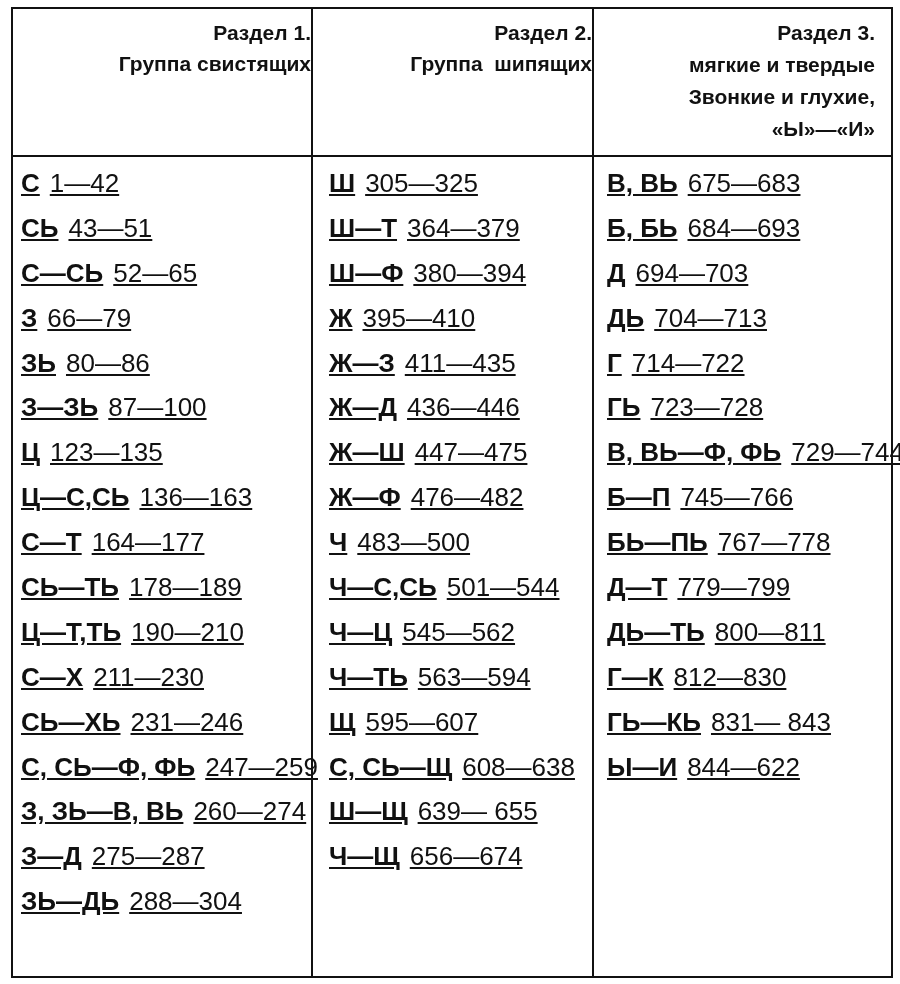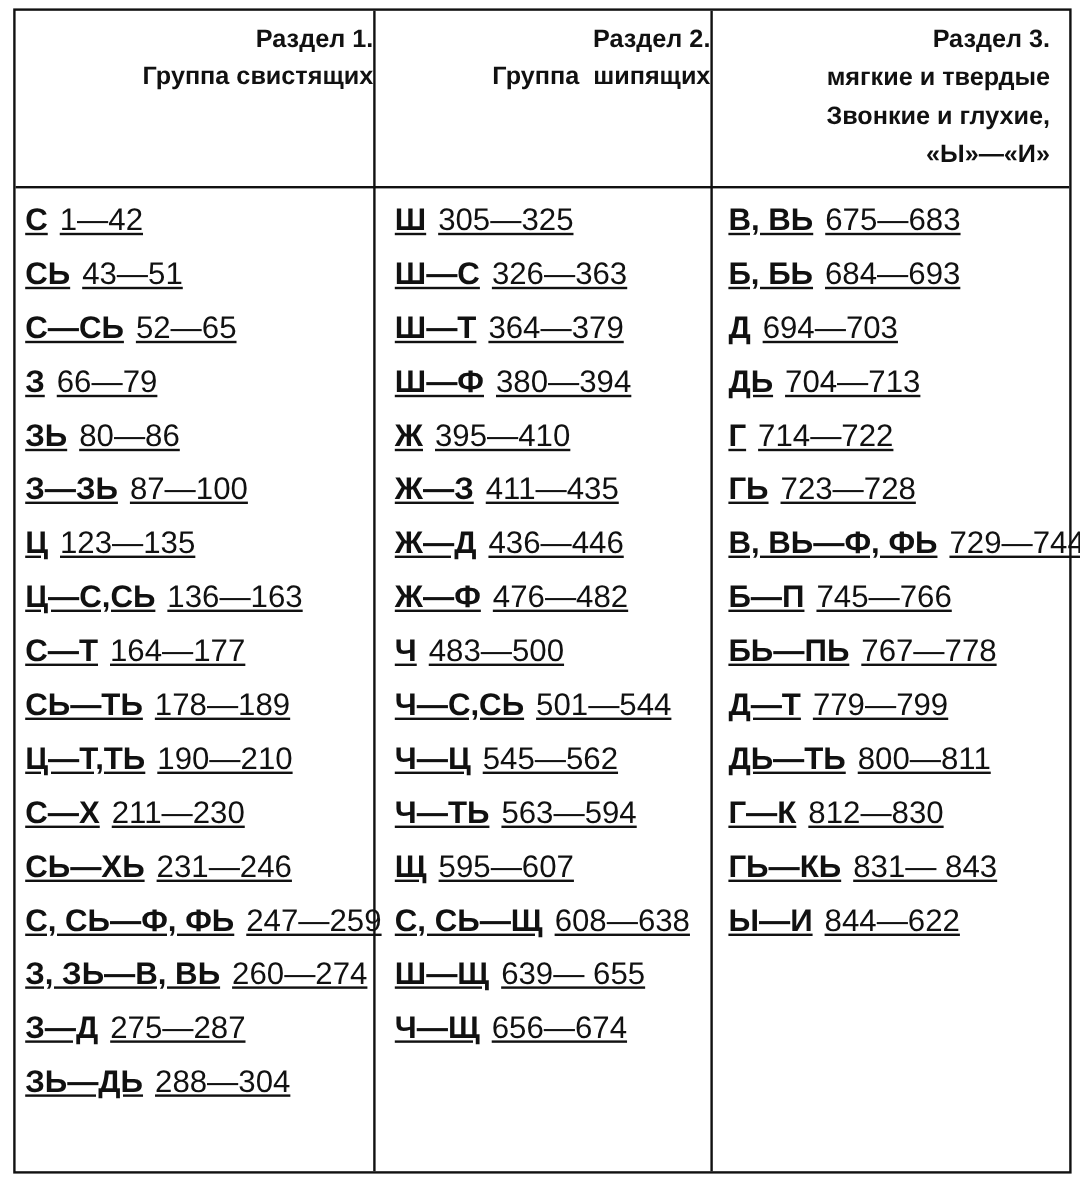--- a/index.html
+++ b/index.html
@@ -63,26 +63,26 @@
       <div class="row"><span class="sound">Ц—Т,ТЬ</span><span class="range">190—210</span></div>
       <div class="row"><span class="sound">С—Х</span><span class="range">211—230</span></div>
       <div class="row"><span class="sound">СЬ—ХЬ</span><span class="range">231—246</span></div>
       <div class="row"><span class="sound">С, СЬ—Ф, ФЬ</span><span class="range">247—259</span></div>
       <div class="row"><span class="sound">З, ЗЬ—В, ВЬ</span><span class="range">260—274</span></div>
       <div class="row"><span class="sound">З—Д</span><span class="range">275—287</span></div>
       <div class="row"><span class="sound">ЗЬ—ДЬ</span><span class="range">288—304</span></div>
     </div>
   <div class="col c2" id="col1">
       <div class="row"><span class="sound">Ш</span><span class="range">305—325</span></div>
-      <div class="row"><span class="sound">Ш—С</span><span class="range">326—363</span></div>
       <div class="row"><span class="sound">Ш—Т</span><span class="range">364—379</span></div>
       <div class="row"><span class="sound">Ш—Ф</span><span class="range">380—394</span></div>
       <div class="row"><span class="sound">Ж</span><span class="range">395—410</span></div>
       <div class="row"><span class="sound">Ж—З</span><span class="range">411—435</span></div>
       <div class="row"><span class="sound">Ж—Д</span><span class="range">436—446</span></div>
+      <div class="row"><span class="sound">Ж—Ш</span><span class="range">447—475</span></div>
       <div class="row"><span class="sound">Ж—Ф</span><span class="range">476—482</span></div>
       <div class="row"><span class="sound">Ч</span><span class="range">483—500</span></div>
       <div class="row"><span class="sound">Ч—С,СЬ</span><span class="range">501—544</span></div>
       <div class="row"><span class="sound">Ч—Ц</span><span class="range">545—562</span></div>
       <div class="row"><span class="sound">Ч—ТЬ</span><span class="range">563—594</span></div>
       <div class="row"><span class="sound">Щ</span><span class="range">595—607</span></div>
       <div class="row"><span class="sound">С, СЬ—Щ</span><span class="range">608—638</span></div>
       <div class="row"><span class="sound">Ш—Щ</span><span class="range">639— 655</span></div>
       <div class="row"><span class="sound">Ч—Щ</span><span class="range">656—674</span></div>
     </div>

